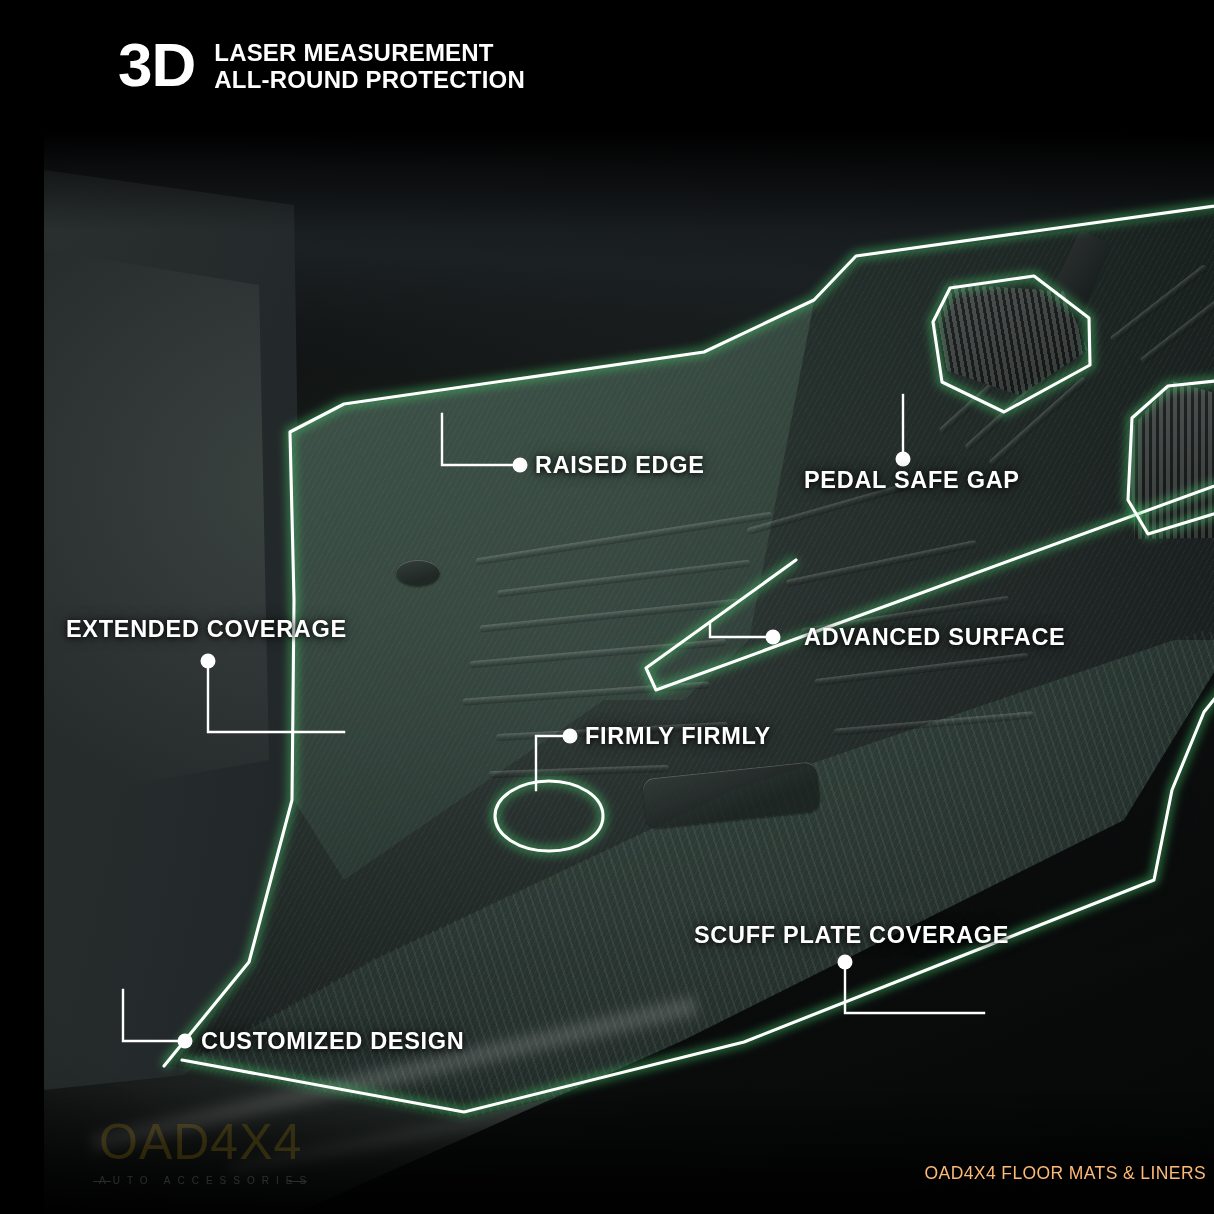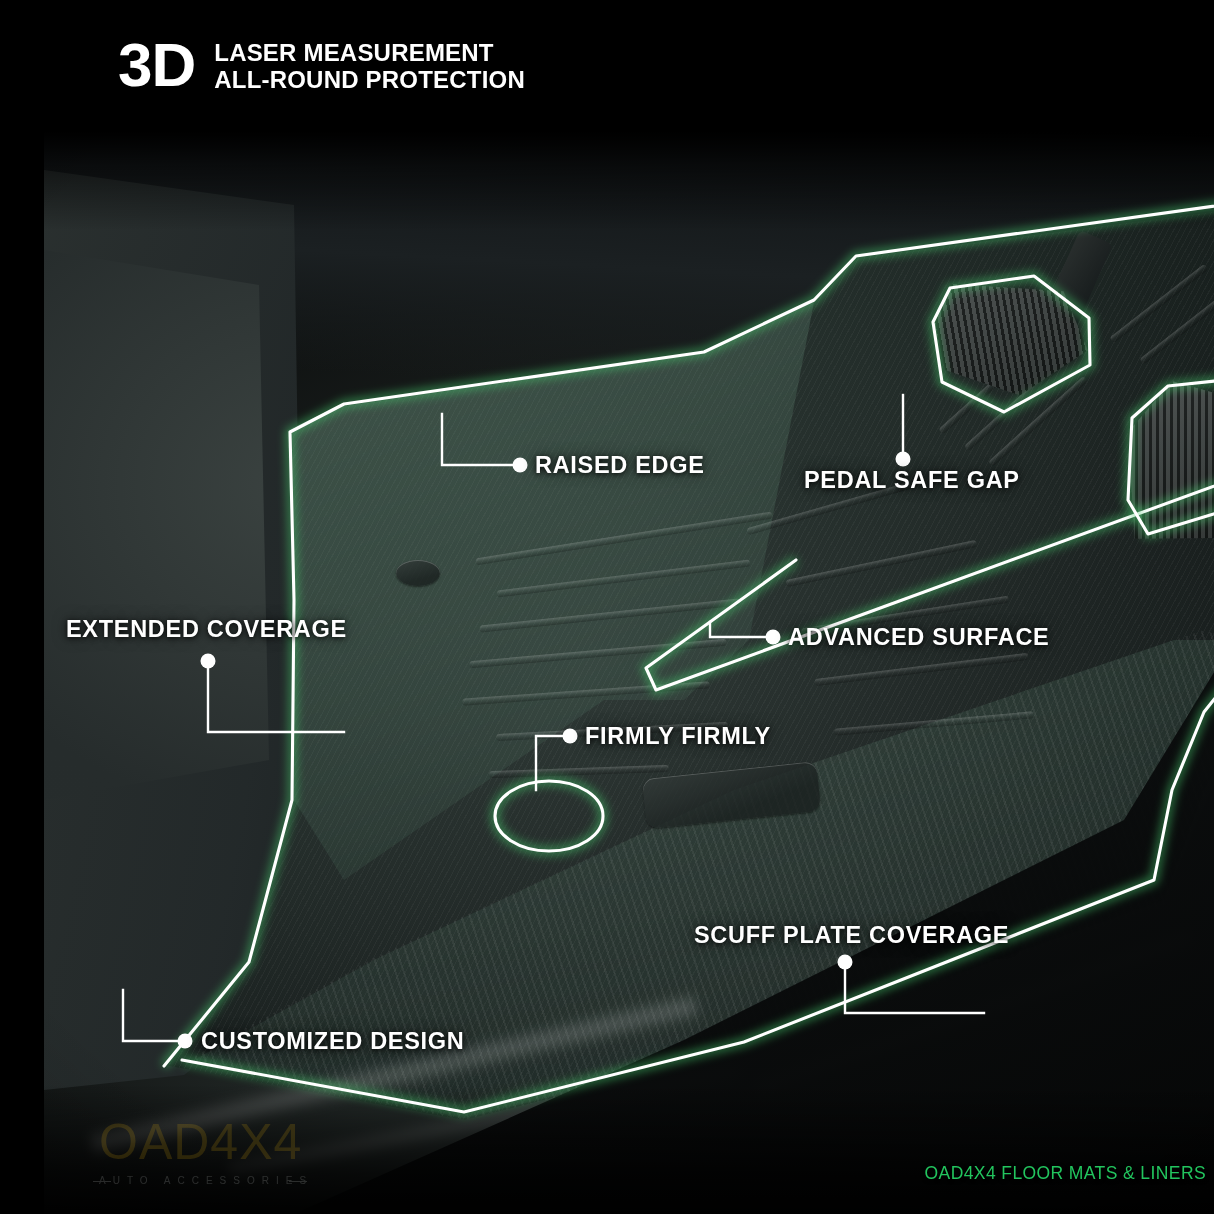--- a/index.html
+++ b/index.html
@@ -266,21 +266,21 @@
     height: 1px;
     background: #e9efee;
   }
   #watermark-sub::before { left: -6px; }
   #watermark-sub::after { right: 6px; }
 
   #footer-note {
     position: absolute;
     right: 52px;
     bottom: 30px;
-    color: #22c55e;
+    color: #fdba74;
     font-size: 17.5px;
     font-weight: 400;
     letter-spacing: .4px;
     text-shadow: 0 1px 4px rgba(0,0,0,.9);
   }
 </style>
 </head>
 <body>
 
 <div id="stage">
@@ -411,21 +411,21 @@
       <div class="title-line">ALL-ROUND PROTECTION</div>
     </div>
   </div>
 
   <div class="callout" style="left:491px; top:452px;">RAISED EDGE</div>
 
   <div class="callout" style="left:760px; top:467px;">PEDAL SAFE GAP</div>
 
   <div class="callout" style="left:22px; top:616px;">EXTENDED COVERAGE</div>
 
-  <div class="callout" style="left:744px; top:624px;">ADVANCED SURFACE</div>
+  <div class="callout" style="left:760px; top:624px;">ADVANCED SURFACE</div>
 
   <div class="callout" style="left:541px; top:723px;">FIRMLY FIRMLY</div>
 
   <div class="callout" style="left:650px; top:922px;">SCUFF PLATE COVERAGE</div>
 
   <div class="callout" style="left:157px; top:1028px;">CUSTOMIZED DESIGN</div>
 
   <div id="watermark">
     <div id="watermark-main">OAD4X4</div>
     <div id="watermark-sub">AUTO ACCESSORIES</div>

